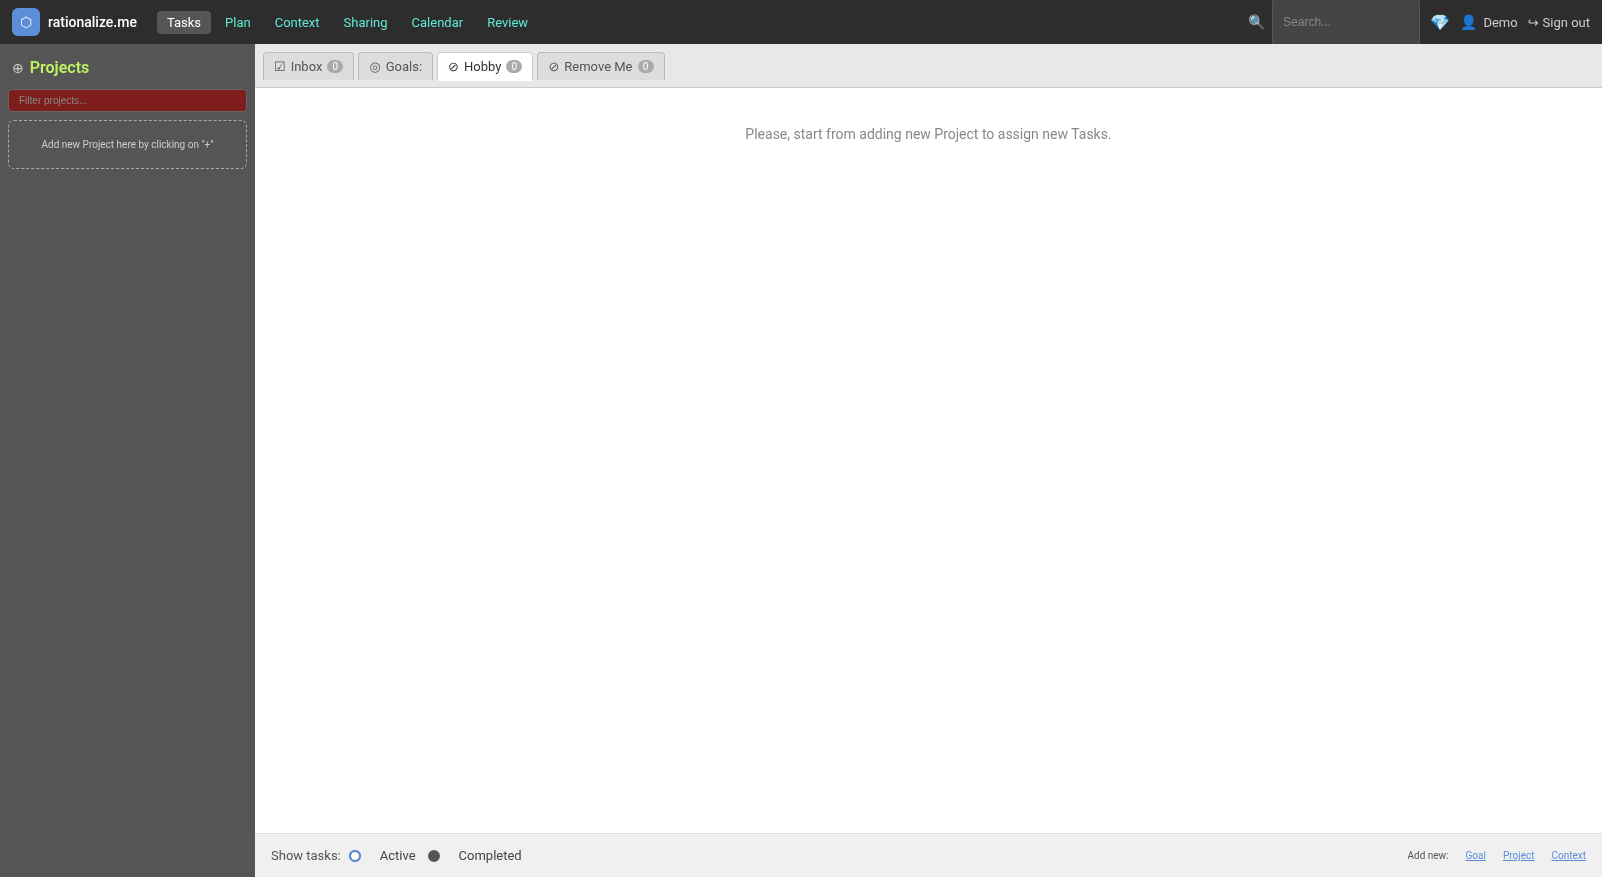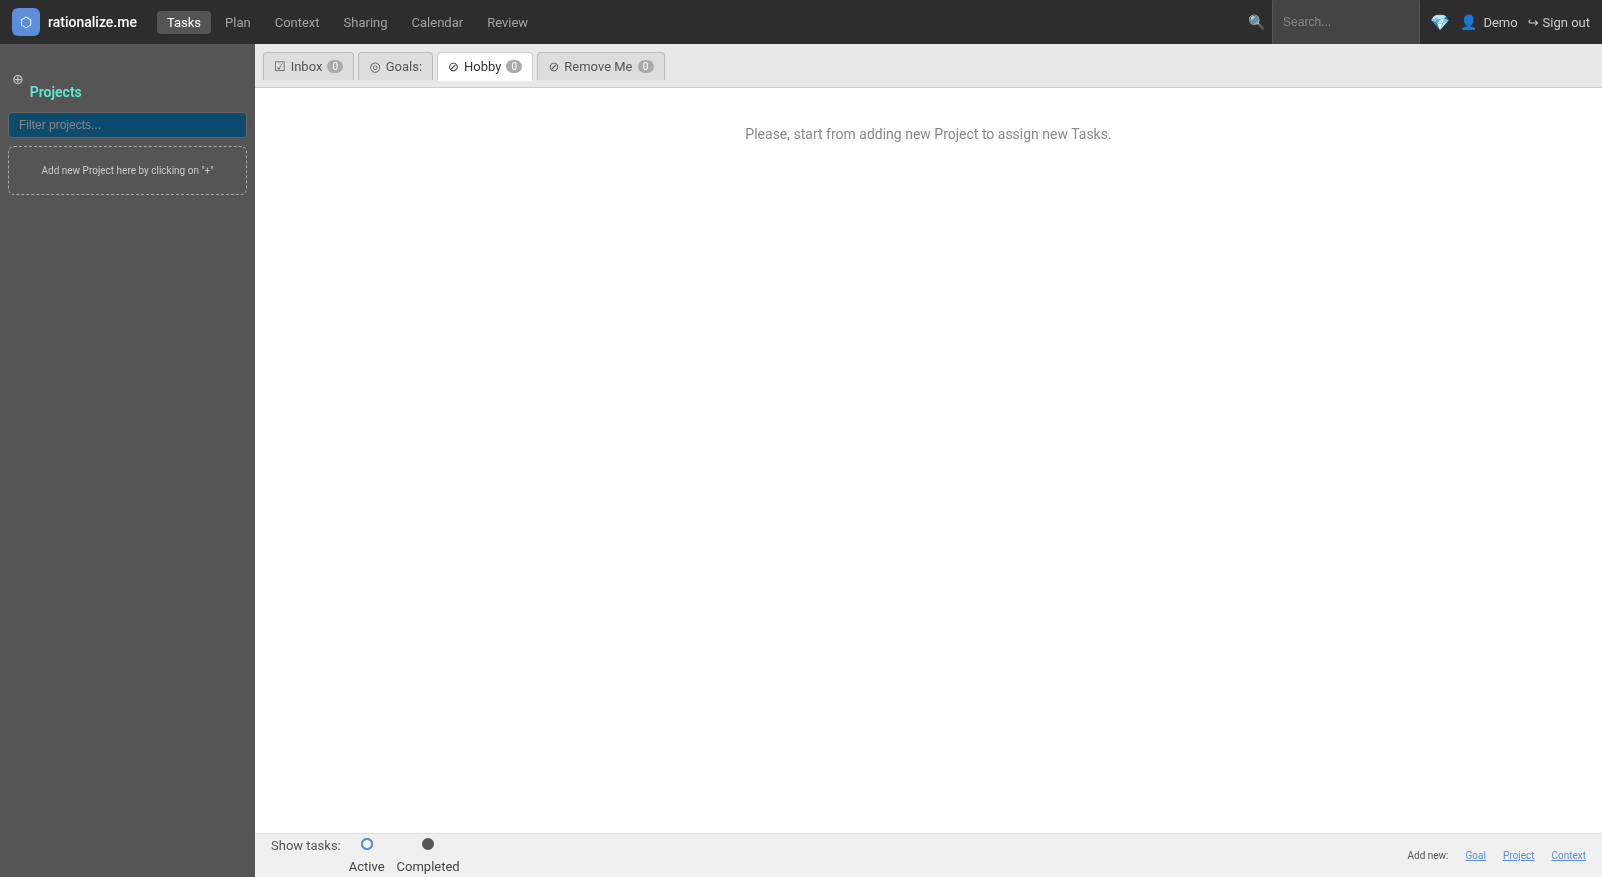--- a/index.html
+++ b/index.html
@@ -47,21 +47,21 @@
     }
     .topnav-nav {
       display: flex;
       gap: 4px;
       flex: 1;
     }
     .topnav-nav-item {
       padding: 4px 10px;
       border-radius: 4px;
       font-size: 13px;
-      color: #a3a3a3;
+      color: #5eead4;
       cursor: pointer;
     }
     .topnav-nav-item:hover, .topnav-nav-item.active {
       background: #444;
       color: #fff;
     }
     .topnav-nav-item.active {
       color: #fff;
       background: #555;
       text-align: right;
@@ -137,32 +137,31 @@
       display: flex;
       align-items: center;
       gap: 6px;
       padding: 4px 4px;
     }
     .sidebar-header-icon {
       font-size: 14px;
       color: #ccc;
     }
     .sidebar-header-label {
-      font-size: 14px;
+      font-size: 16px;
       font-weight: 600;
-      color: #5eead4;
-      margin-top: 26px;
+      color: #bef264;
     }
     .sidebar-filter {
-      background: #0c4a6e;
+      background: #7f1d1d;
       border: 1px solid #666;
       border-radius: 4px;
       color: #aaa;
       padding: 5px 10px;
-      font-size: 12px;
+      font-size: 10px;
       outline: none;
       width: 100%;
     }
     .sidebar-filter::placeholder { color: #888; }
     .add-project-hint {
       border: 1px dashed #aaa;
       border-radius: 6px;
       padding: 16px 12px;
       text-align: center;
       color: #ccc;
@@ -261,25 +260,24 @@
       color: #555;
     }
     .radio-group {
       display: flex;
       align-items: center;
       gap: 12px;
     }
     .radio-item {
       display: flex;
       align-items: center;
-      gap: 9px;
+      gap: 19px;
       cursor: pointer;
       font-size: 13px;
       color: #444;
-      flex-direction: column;
     }
     .radio-dot {
       width: 12px;
       height: 12px;
       border-radius: 50%;
       border: 2px solid #888;
     }
     .radio-dot.active {
       background: #fff;
       border-color: #5b8dd9;

